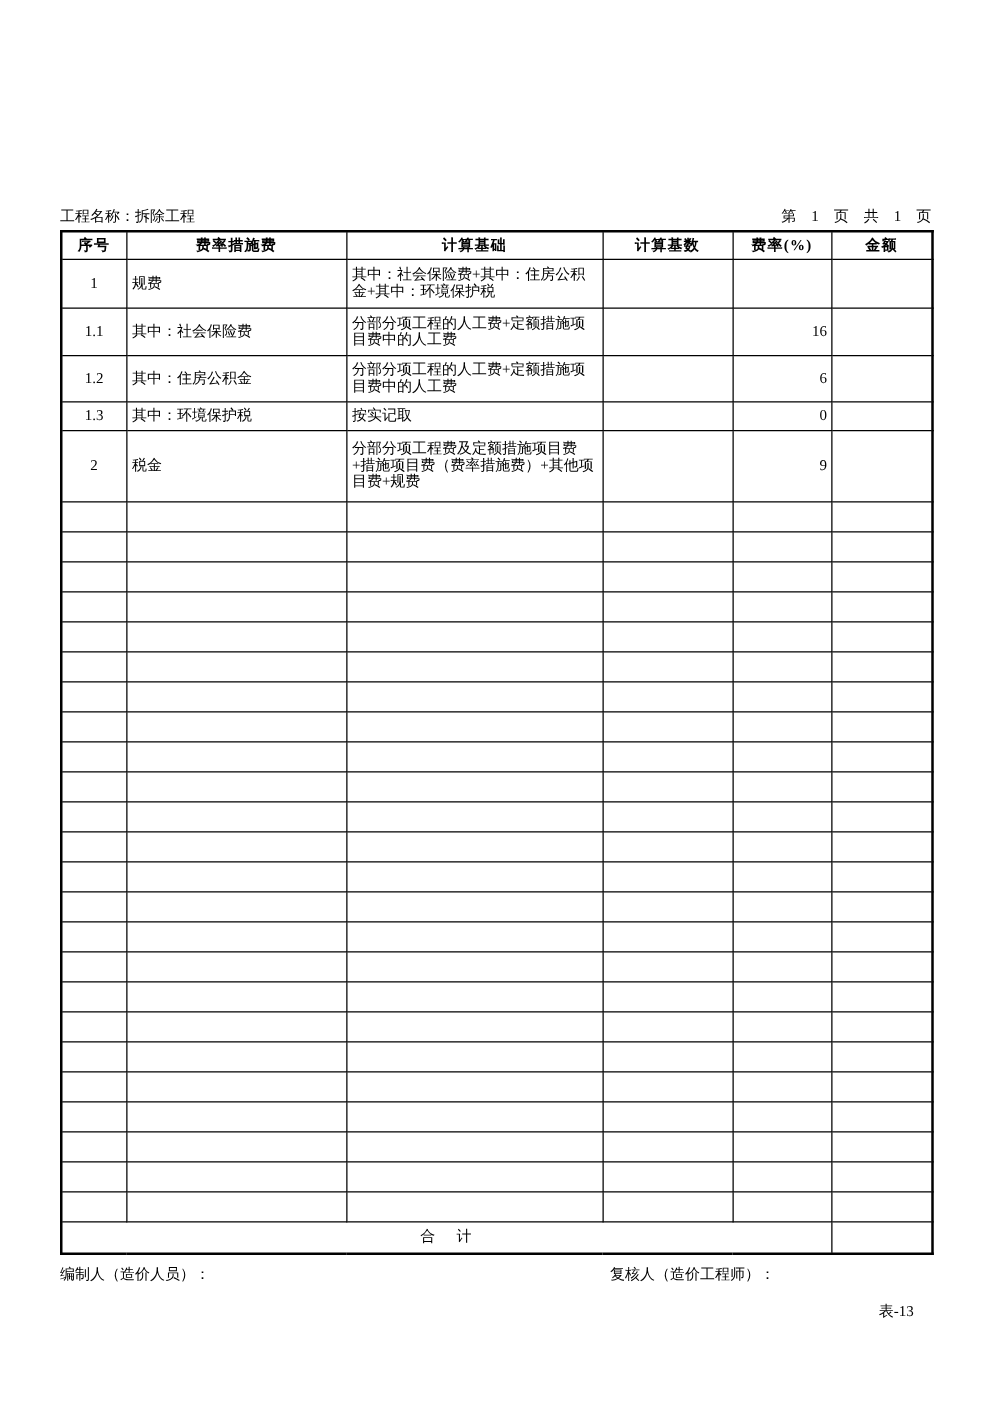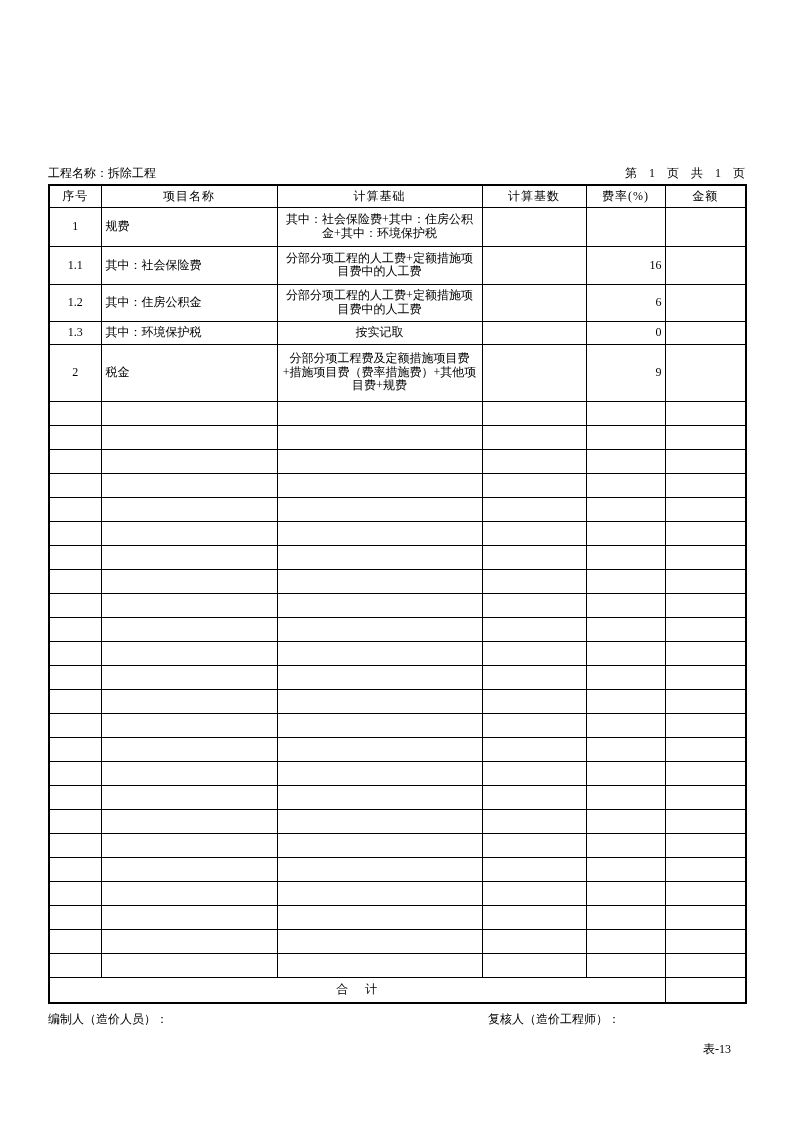--- a/index.html
+++ b/index.html
@@ -59,28 +59,28 @@
     border: 2px solid #000;
   }
   table.fee-table th,
   table.fee-table td {
     border: 1px solid #000;
     vertical-align: middle;
     word-break: break-all;
     overflow: hidden;
   }
   table.fee-table th {
-    font-weight: normal;
+    font-weight: bold;
     text-align: center;
     height: 22px;
     letter-spacing: 1px;
   }
   td.c-no   { text-align: center; }
   td.c-name { text-align: left; padding: 2px 4px; }
-  td.c-basis{ text-align: center; padding: 2px 4px; line-height: 13.5px; }
+  td.c-basis{ text-align: left; padding: 2px 4px; line-height: 13.5px; }
   td.c-base { }
   td.c-rate { text-align: right; padding-right: 3px; }
   td.c-amt  { }
   tr.h39 { height: 39px; }
   tr.h38 { height: 38px; }
   tr.h37 { height: 37px; }
   tr.h23 { height: 23px; }
   tr.h57 { height: 57px; }
   tr.empty-row { height: 24px; }
   tr.total-row { height: 26px; }
@@ -121,21 +121,21 @@
       <col style="width:52px">
       <col style="width:176px">
       <col style="width:205px">
       <col style="width:104px">
       <col style="width:79px">
       <col style="width:81px">
     </colgroup>
     <thead>
       <tr>
         <th>序号</th>
-        <th>项目名称</th>
+        <th>费率措施费</th>
         <th>计算基础</th>
         <th>计算基数</th>
         <th>费率(%)</th>
         <th>金额</th>
       </tr>
     </thead>
     <tbody>
       <tr class="h39">
         <td class="c-no">1</td>
         <td class="c-name">规费</td>

